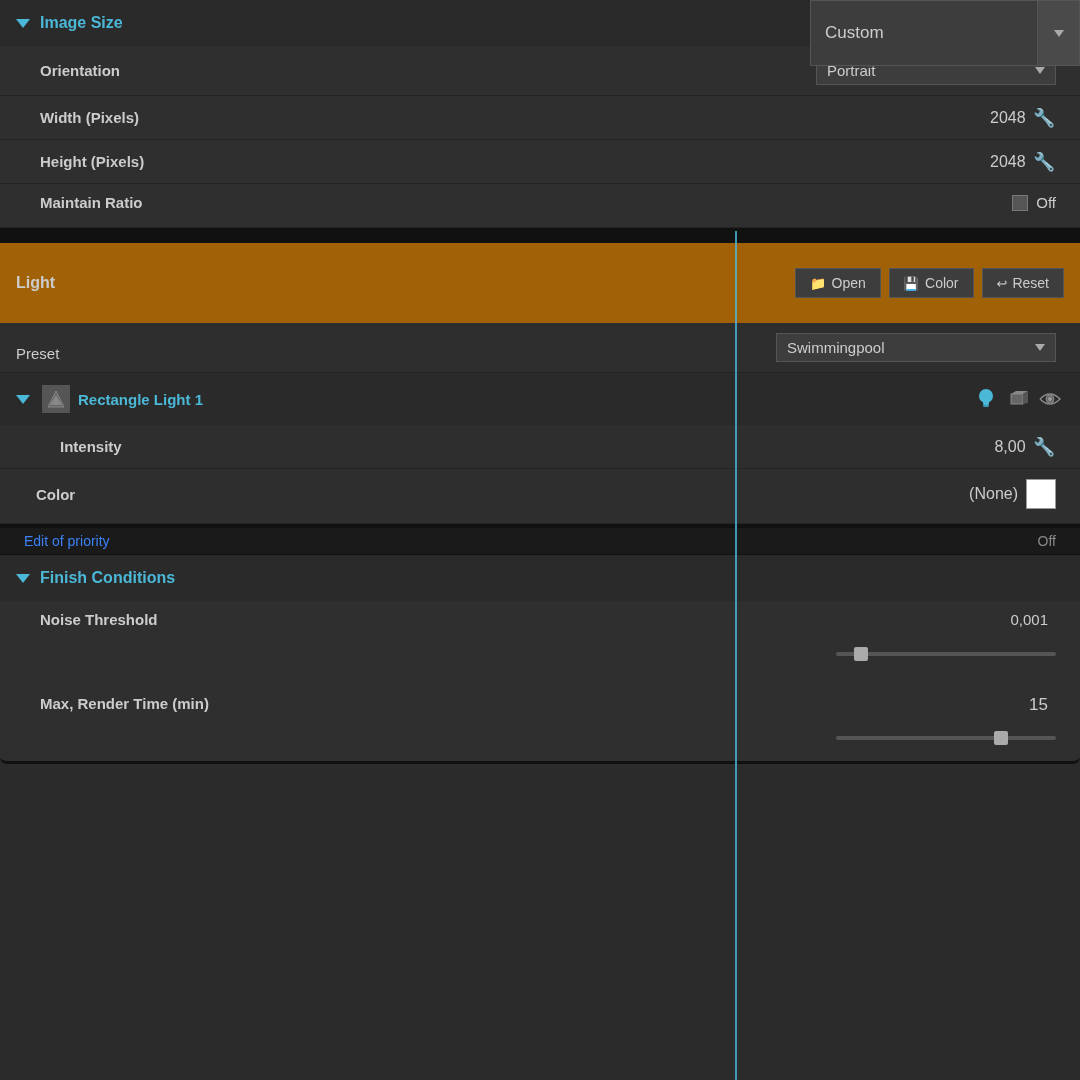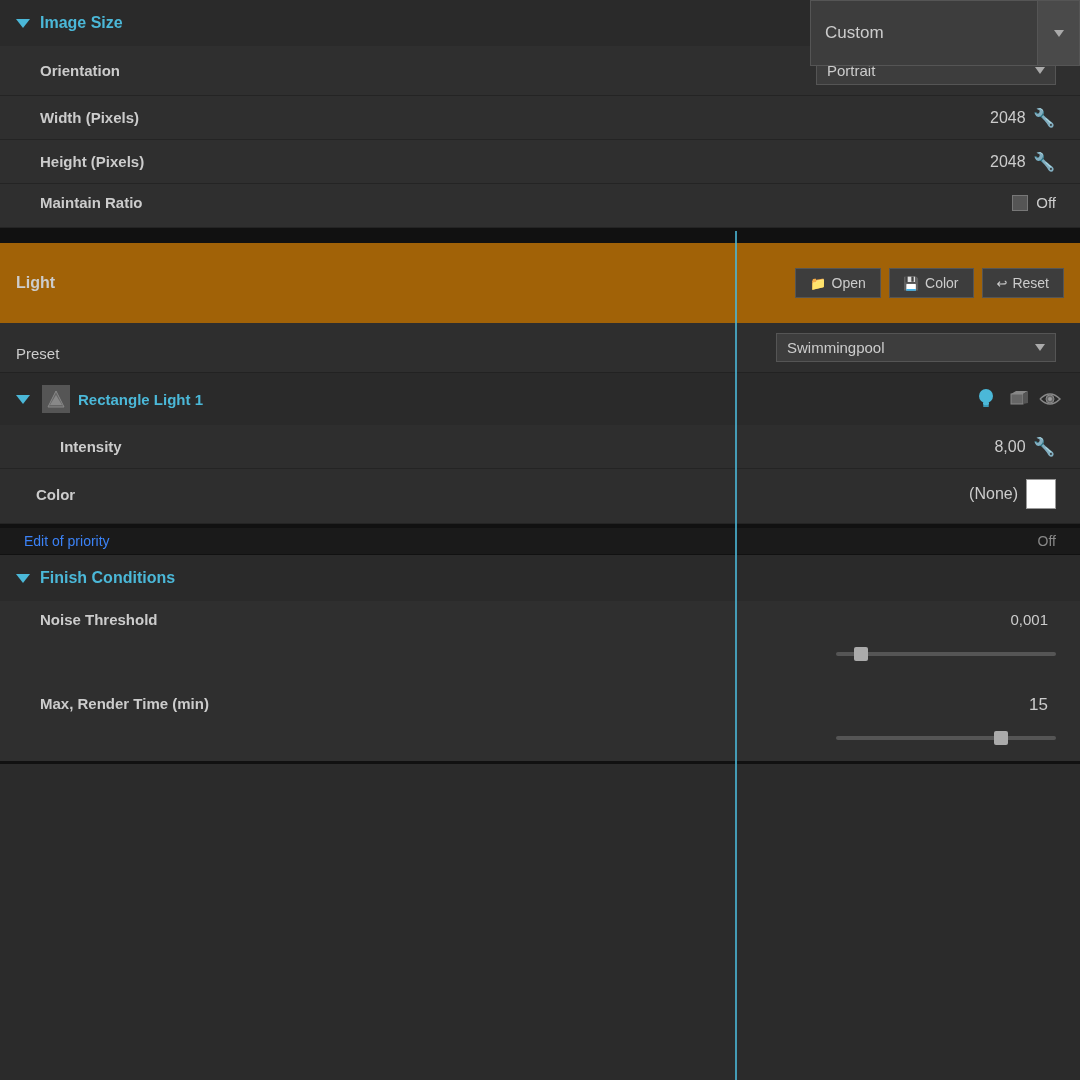--- a/index.html
+++ b/index.html
@@ -243,20 +243,21 @@
     }
 
     .divider-text {
       color: #777;
       font-size: 13px;
     }
 
     
     .section3 {
       background: #2f2f2f;
+      border-radius: 7px;
     }
 
     .finish-section-header {
       display: flex;
       align-items: center;
       padding: 14px 16px;
       background: #2a2a2a;
     }
 
     .slider-track {

